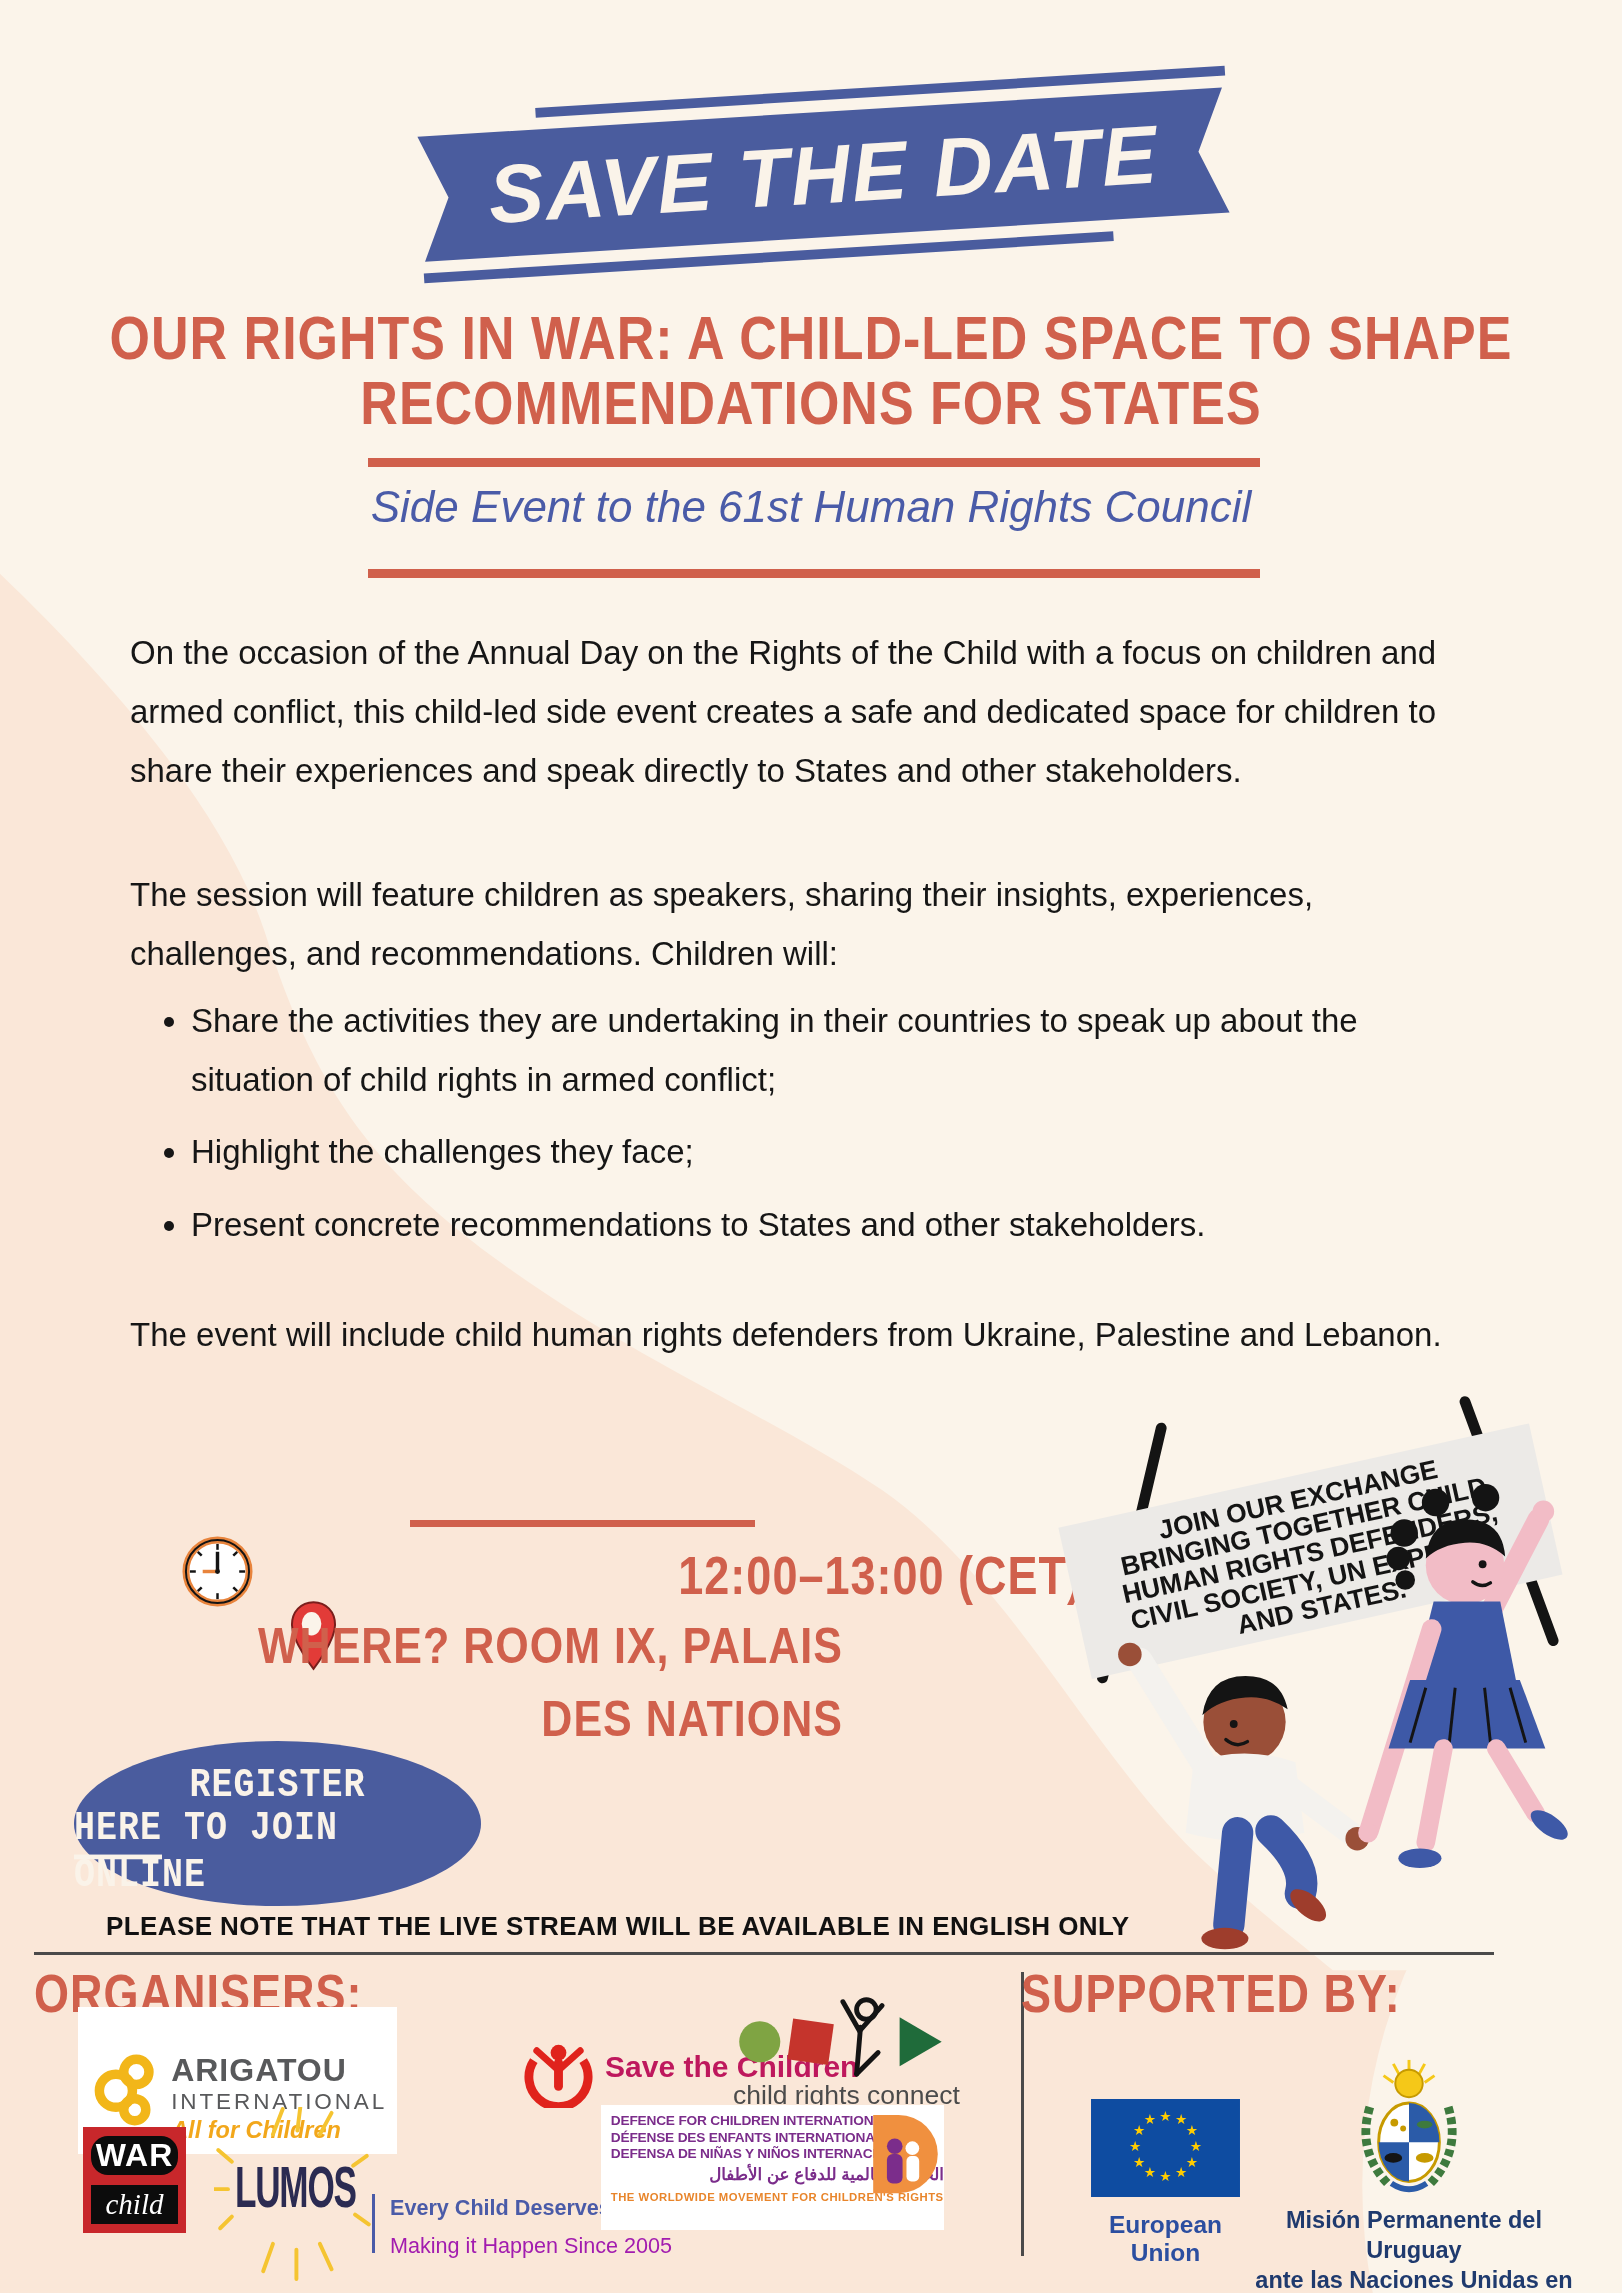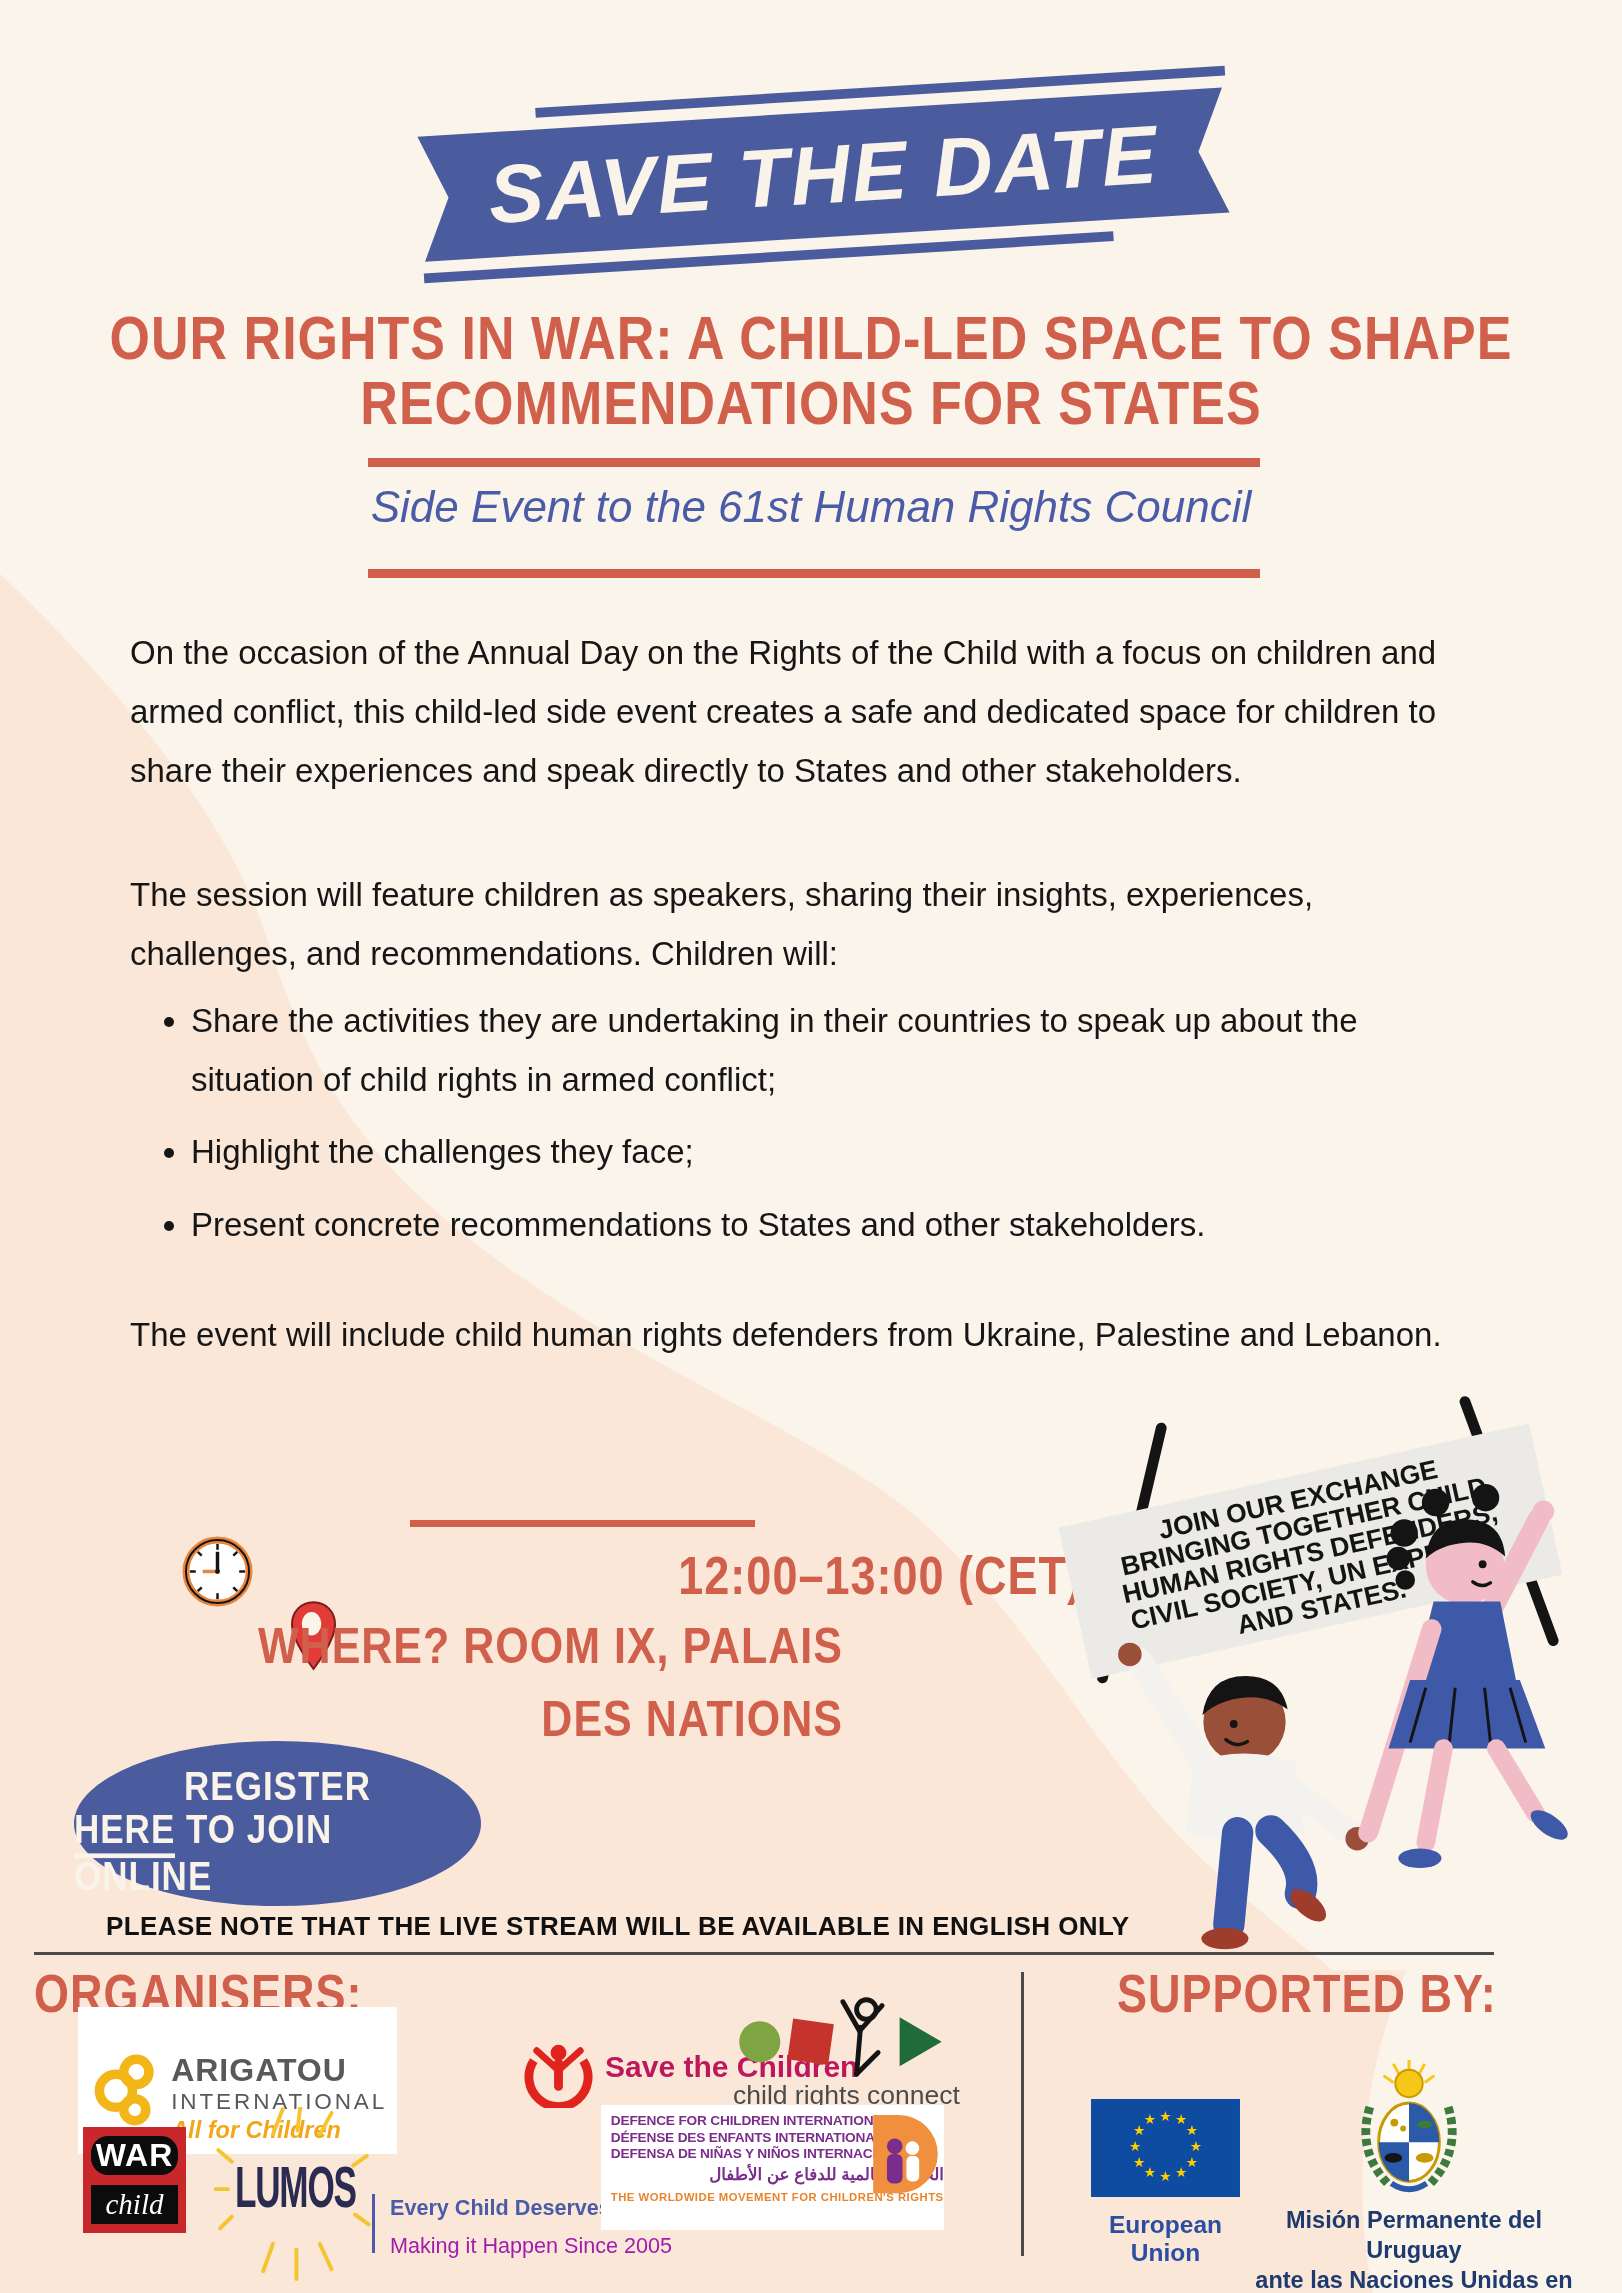--- a/index.html
+++ b/index.html
@@ -23,21 +23,21 @@
   .body-copy li{ margin-bottom:13.7px; }
   .body-copy p.gap2{ margin-top:51px; }
   .when{ left:186px; top:1435px; width:902px; text-align:center; font-size:62px; }
   .when-underline{ left:410px; top:1520px; width:345px; height:6.9px; background:#D0604C; }
   .time-row{ left:181px; top:1535px; width:902px; display:flex; justify-content:space-between;
              align-items:center; gap:15.7px; }
   .time-text{ font-size:45px; }
   .where{ left:142px; width:701px; text-align:right; font-size:43px; }
   .oval{ left:74px; top:1741px; width:407px; height:165px; background:#4A5C9E; border-radius:50%;
          display:flex; flex-direction:column; align-items:center; justify-content:center;
-         color:#FAF3E9; font-weight:800; cursor:pointer; }
+         color:#FAF3E9; font-weight:800; cursor:pointer;font-family:Liberation Mono, monospace; }
   .oval .l1{ font-size:35px; letter-spacing:1px; }
   .oval .l2{ font-size:35px; letter-spacing:1px; margin-top:3.9px; }
   .oval .here{ border-bottom:4.9px solid #FAF3E9; padding-bottom:2px; }
   .note{ left:106px; top:1911px; font-size:26px; font-weight:700; letter-spacing:0.4px; color:#111; }
   
   .footer-line{ left:34px; top:1952px; width:1460px; height:2.9px; background:#4a4a4a; }
   .v-divider{ left:1021px; top:1972px; width:2.9px; height:284px; background:#4a4a4a; }
   .sec-label{ top:1964px; font-size:45px; }
   .card{ background:#fff; }
   .arigatou{ left:78px; top:2007px; width:319px; height:147px; padding:11.8px 9.8px 9.8px 7.8px;
@@ -207,21 +207,21 @@
       <ellipse cx="546" cy="450" rx="22" ry="10" fill="#3E59A7" transform="rotate(35 546 450)"></ellipse>
     </g>
   </svg>
 
   <div class="abs footer-line"></div>
   <div class="abs v-divider"></div>
 
   <div class="abs sec-label red-display" style="left:34px;">
     <span class="tall">ORGANISERS:</span>
   </div>
-  <div class="abs sec-label red-display" style="left:1117px;">
+  <div class="abs sec-label red-display" style="left:1021px;">
     <span class="tall">SUPPORTED BY:</span>
   </div>
 
   <div class="abs card arigatou">
     <svg width="94" height="108" viewBox="0 0 96 110">
       <circle cx="38" cy="56" r="21" fill="none" stroke="#F2B619" stroke-width="12"></circle>
       <circle cx="64" cy="32" r="16" fill="none" stroke="#F2B619" stroke-width="12"></circle>
       <circle cx="62" cy="80" r="14" fill="none" stroke="#F2B619" stroke-width="12"></circle>
     </svg>
     <div>

